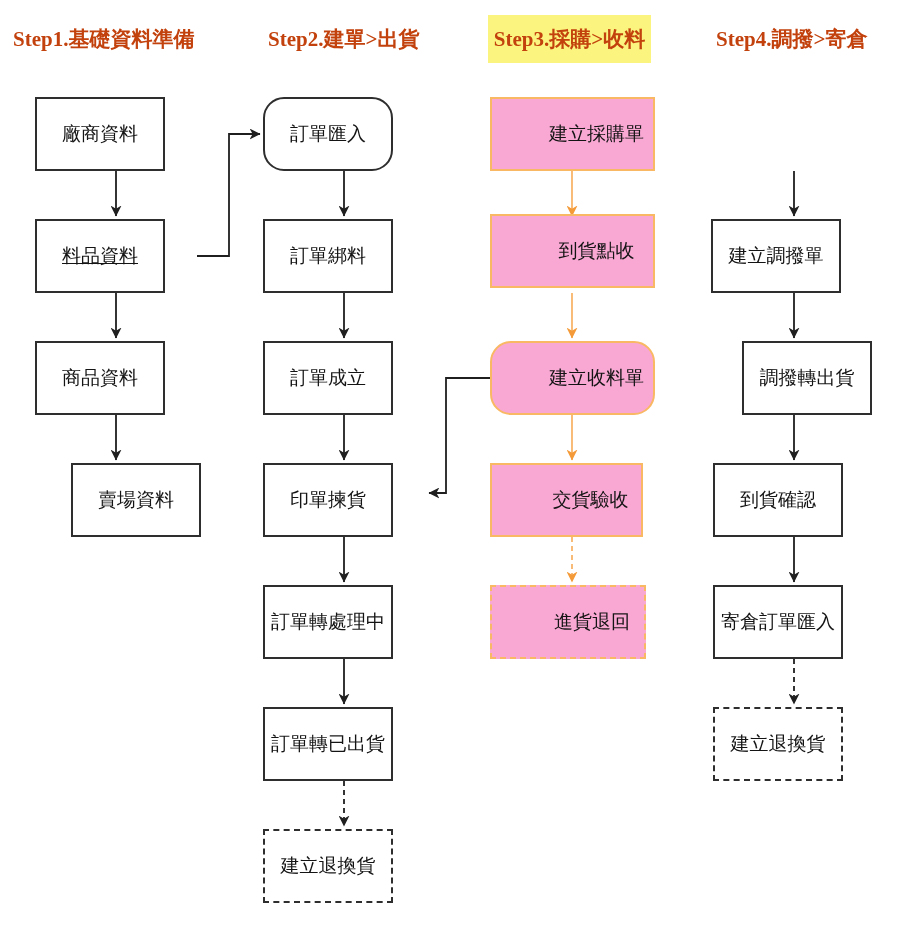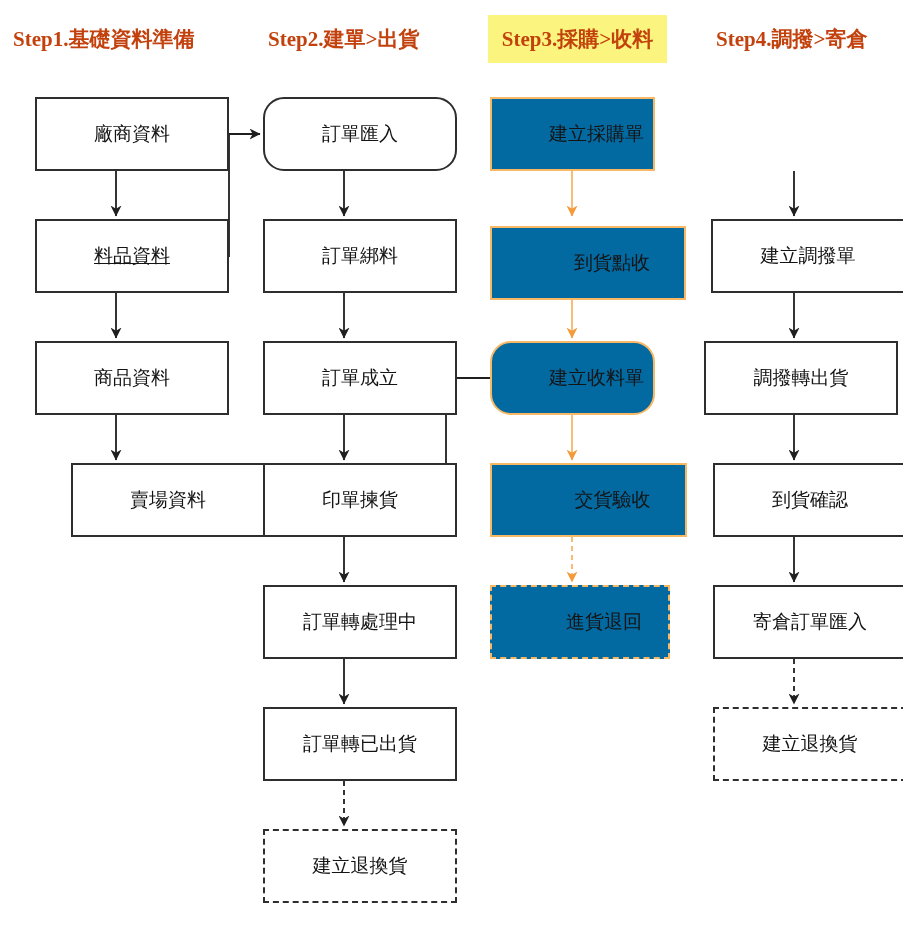--- a/index.html
+++ b/index.html
@@ -8,26 +8,26 @@
     font-family:"Liberation Sans","DejaVu Sans",sans-serif;overflow:hidden;
   }
   .connector-layer{position:absolute;left:0;top:0;width:903px;height:925px;}
   .hdr{
     position:absolute;top:15px;height:48px;display:flex;align-items:center;
     font-family:"Liberation Serif","DejaVu Serif",serif;font-weight:700;
     font-size:21px;color:#c2410c;white-space:nowrap;
   }
   .hdr.hl{justify-content:center;background:#fbf57f;}
   .bx{
-    position:absolute;width:194px;height:74px;box-sizing:border-box;
+    position:absolute;width:130px;height:74px;box-sizing:border-box;
     border:2px solid #2e2e2e;background:#ffffff;
     display:flex;align-items:center;justify-content:center;
     font-size:19px;color:#141414;white-space:nowrap;
   }
-  .bx.yl{background:#0369a1;border-color:#f9b863;padding-left:48px;}
+  .bx.yl{background:#f9a8d4;border-color:#f9b863;padding-left:48px;}
   .bx.dash{border-style:dashed;}
   path.ln{fill:none;stroke:#1f1f1f;stroke-width:1.8;}
   path.ln.or{stroke:#f9b56a;}
   path.ln.dsh{stroke-dasharray:5 4;}
 </style>
 </head>
 <body>
 
 <div class="canvas">
 
@@ -62,41 +62,41 @@
     <path class="ln" d="M794,415 V460" marker-end="url(#mB)"></path>
     <path class="ln" d="M794,537 V582" marker-end="url(#mB)"></path>
     <path class="ln dsh" d="M794,659 V704" marker-end="url(#mB)"></path>
 
     <path class="ln" d="M197,256 H229 V134 H260" marker-end="url(#mB)"></path>
     <path class="ln" d="M490,378 H446 V493 H429" marker-end="url(#mB)"></path>
   </svg>
 
   <div class="hdr" style="left:13px;">Step1.基礎資料準備</div>
   <div class="hdr" style="left:268px;">Step2.建單&gt;出貨</div>
-  <div class="hdr hl" style="left:488px;width:179px;">Step3.採購&gt;收料</div>
+  <div class="hdr hl" style="left:488px;width:163px;">Step3.採購&gt;收料</div>
   <div class="hdr" style="left:716px;">Step4.調撥&gt;寄倉</div>
 
   <div class="bx" style="left:35px;top:97px;">廠商資料</div>
   <div class="bx" style="left:35px;top:219px;text-decoration:underline;">料品資料</div>
   <div class="bx" style="left:35px;top:341px;">商品資料</div>
   <div class="bx" style="left:35px;top:463px;margin-left:36px;">賣場資料</div>
 
   <div class="bx" style="left:263px;top:97px;border-radius:21px;">訂單匯入</div>
   <div class="bx" style="left:263px;top:219px;">訂單綁料</div>
   <div class="bx" style="left:263px;top:341px;">訂單成立</div>
   <div class="bx" style="left:263px;top:463px;">印單揀貨</div>
   <div class="bx" style="left:263px;top:585px;">訂單轉處理中</div>
   <div class="bx" style="left:263px;top:707px;">訂單轉已出貨</div>
   <div class="bx dash" style="left:263px;top:829px;">建立退換貨</div>
 
   <div class="bx yl" style="left:490px;top:97px;width:165px;">建立採購單</div>
-  <div class="bx yl" style="left:490px;top:226px;width:196px;">到貨點收</div>
+  <div class="bx yl" style="left:490px;top:214px;width:165px;">到貨點收</div>
   <div class="bx yl" style="left:490px;top:341px;width:165px;border-radius:21px;">建立收料單</div>
-  <div class="bx yl" style="left:490px;top:463px;width:197px;">交貨驗收</div>
-  <div class="bx yl dash" style="left:490px;top:585px;width:180px;">進貨退回</div>
+  <div class="bx yl" style="left:490px;top:463px;width:153px;">交貨驗收</div>
+  <div class="bx yl dash" style="left:490px;top:585px;width:156px;">進貨退回</div>
 
   <div class="bx" style="left:711px;top:219px;">建立調撥單</div>
-  <div class="bx" style="left:704px;top:341px;">調撥轉出貨</div>
+  <div class="bx" style="left:742px;top:341px;">調撥轉出貨</div>
   <div class="bx" style="left:713px;top:463px;">到貨確認</div>
   <div class="bx" style="left:713px;top:585px;">寄倉訂單匯入</div>
   <div class="bx dash" style="left:713px;top:707px;">建立退換貨</div>
 
 </div>
 
 </body></html>

